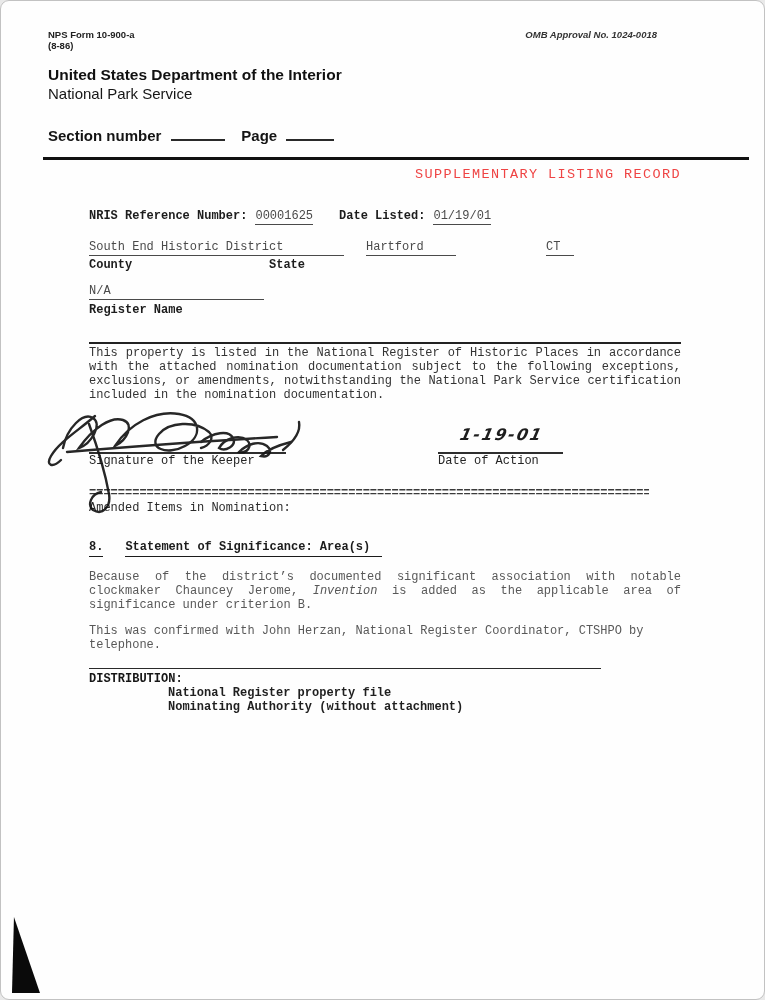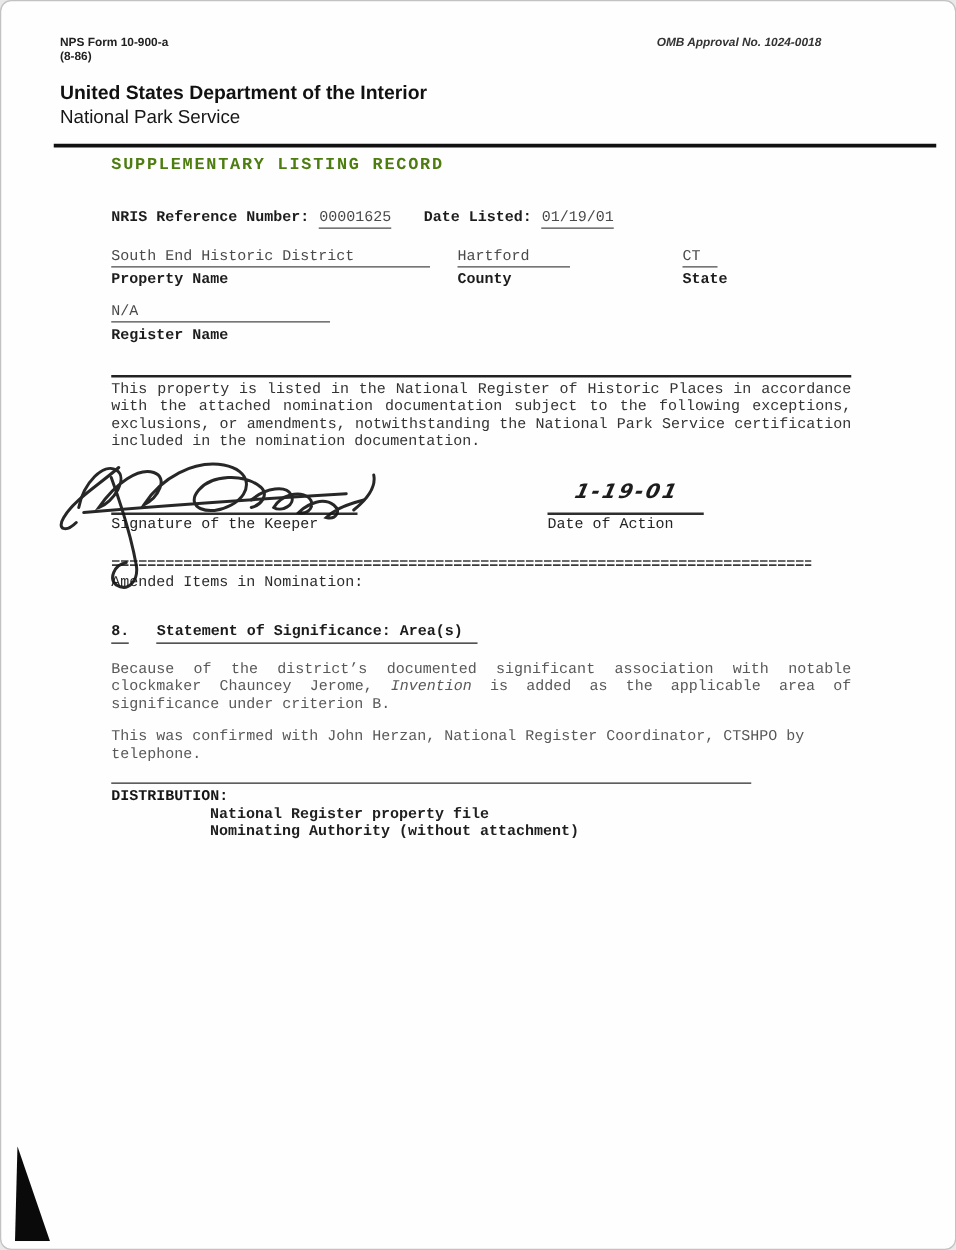--- a/index.html
+++ b/index.html
@@ -27,21 +27,21 @@
   .blank.b1 { width:54px; margin:0 16px 0 10px; }
   .blank.b2 { width:48px; margin-left:9px; }
   .thick-rule { margin:13px 0 0 -5px; width:706px; border-top:3px solid #111; }
 
   
   .body-mono {
     padding:8px 0 0 88px;
     font-family:"Liberation Mono", "DejaVu Sans Mono", monospace;
     font-size:12px; line-height:14px; color:#2c2c2c;
   }
-  .listing-heading { width:592px; text-align:left; font-size:13.5px; font-weight:bold; letter-spacing:1.4px; color:#4d7c0f; }
+  .listing-heading { width:592px; text-align:right; font-size:13.5px; font-weight:normal; letter-spacing:1.4px; color:#ef4444; }
   .nris-row { margin-top:27px; white-space:nowrap; }
   .lab { font-weight:bold; color:#1d1d1d; }
   .uval { color:#4a4a4a; border-bottom:1.2px solid #4a4a4a; padding-bottom:1px; }
   .gap26 { display:inline-block; width:26px; }
   .gap8 { display:inline-block; width:8px; }
   .cells { display:flex; margin-top:17px; }
   .c1 { width:277px; } .c2 { width:180px; } .c3 { width:100px; }
   .cellline { display:inline-block; border-bottom:1.2px solid #4a4a4a; color:#4a4a4a; padding-bottom:1px; }
   .w255 { width:255px; } .w90 { width:90px; } .w28 { width:28px; } .w175 { width:175px; }
   .cell-labels { display:flex; margin-top:2px; font-weight:bold; color:#1d1d1d; }
@@ -94,38 +94,40 @@
   <div class="hdr">
     <div class="meta-row">
       <div class="form-no">
         <div>NPS Form 10-900-a</div>
         <div>(8-86)</div>
       </div>
       <div class="omb">OMB  Approval No. 1024-0018</div>
     </div>
     <div class="agency">United States Department of the Interior</div>
     <div class="bureau">National Park Service</div>
+    <div class="section-row">
+      <span>Section number</span><span class="blank b1"></span><span>Page</span><span class="blank b2"></span>
+    </div>
     <div class="thick-rule"></div>
   </div>
 
   <div class="body-mono">
 
     <div class="listing-heading">SUPPLEMENTARY LISTING RECORD</div>
 
     <div class="nris-row">
       <span class="lab">NRIS Reference Number:</span><span class="gap8"></span><span class="uval">00001625</span><span class="gap26"></span><span class="lab">Date Listed:</span><span class="gap8"></span><span class="uval">01/19/01</span>
     </div>
 
     <div class="cells">
       <div class="c1"><span class="cellline w255">South End Historic District</span></div>
       <div class="c2"><span class="cellline w90">Hartford</span></div>
       <div class="c3"><span class="cellline w28">CT</span></div>
     </div>
     <div class="cell-labels">
-      <div class="c1">Property Name</div>
       <div class="c2">County</div>
       <div class="c3">State</div>
     </div>
 
     <div class="na-row">
       <span class="cellline w175">N/A</span>
     </div>
     <div class="mult-label">Register Name</div>
 
     <div class="cert-rule"></div>

